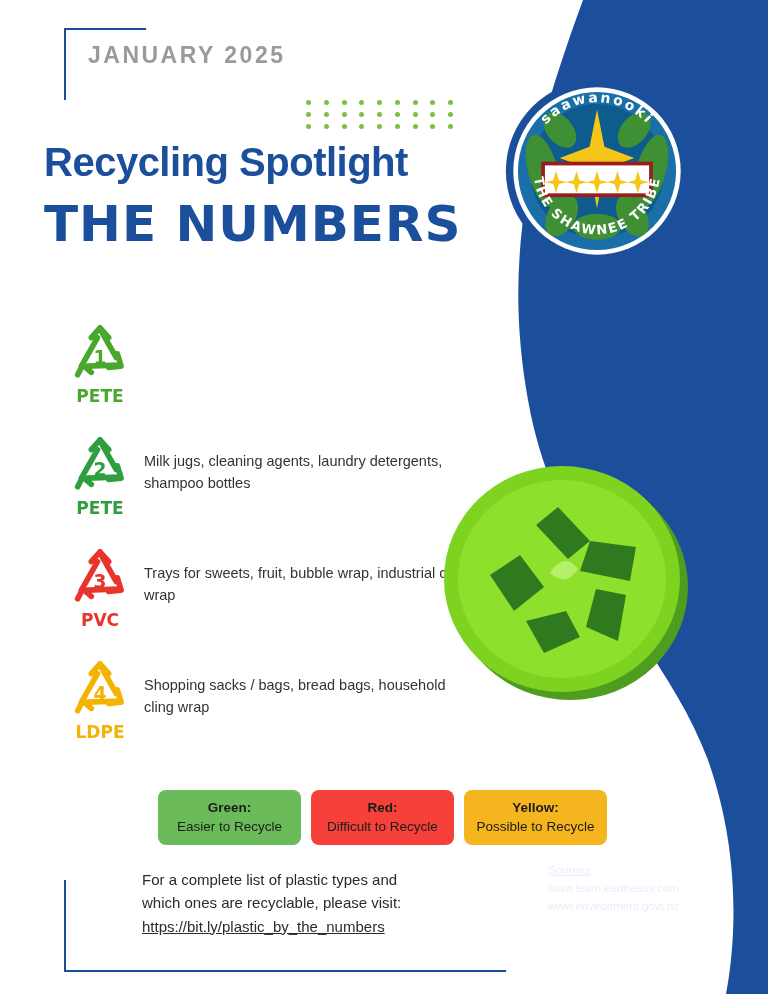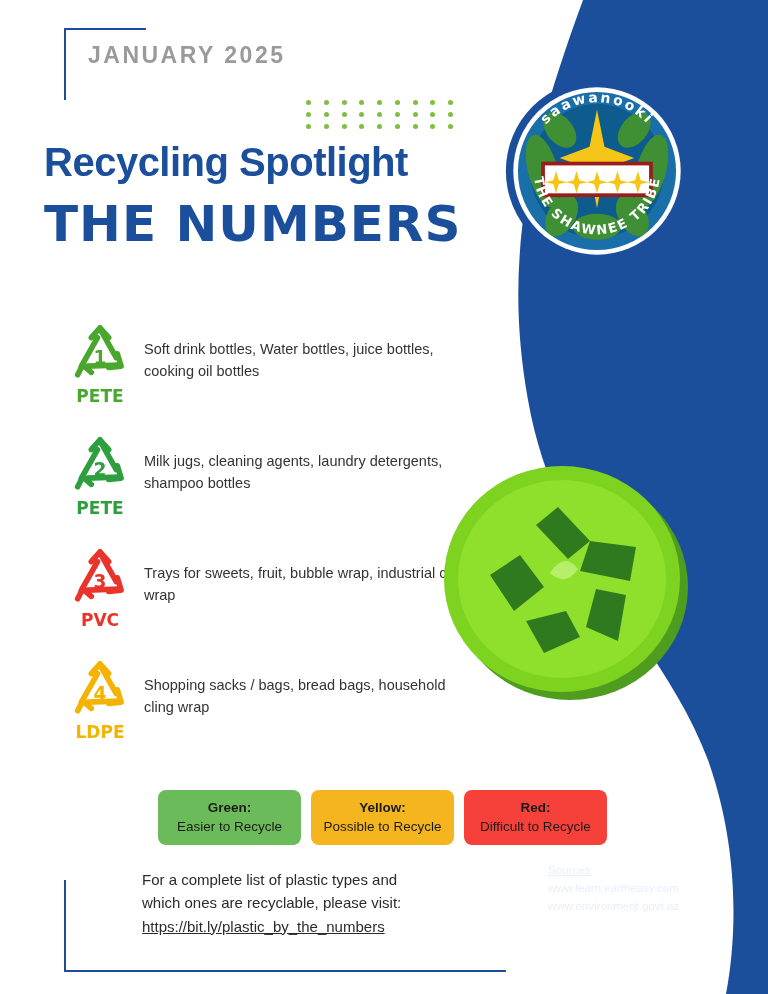--- a/index.html
+++ b/index.html
@@ -328,21 +328,20 @@
             <path d="M50 6 L76 52"></path>
             <path d="M78 46 L84 66 L64 68"></path>
             <path d="M82 64 L30 66"></path>
             <path d="M36 76 L22 64 L14 80"></path>
             <path d="M20 66 L46 20"></path>
           </g>
           <text x="50" y="62" text-anchor="middle" font-family="'DejaVu Sans', sans-serif" font-size="30" font-weight="bold" fill="#4aa72e">1</text>
         </svg>
         <div class="badge-label" style="color:#4aa72e">PETE</div>
       </div>
-      <div class="desc">Soft drink bottles, Water bottles, juice bottles, cooking oil bottles</div>
     </div>
 
     <div class="plastic-row">
       <div class="badge">
         <svg viewBox="0 0 100 96" width="62" height="60">
           <g fill="none" stroke="#2f9e3f" stroke-width="9" stroke-linecap="round" stroke-linejoin="round">
             <path d="M36 20 L50 4 L64 20"></path>
             <path d="M50 6 L76 52"></path>
             <path d="M78 46 L84 66 L64 68"></path>
             <path d="M82 64 L30 66"></path>
@@ -426,27 +425,27 @@
         <textPath href="#arcBottom" startOffset="50%" text-anchor="middle">Let's use it again</textPath>
       </text>
     </svg>
   </div>
 
   <div class="legend">
     <div class="legend-item" style="background:#6cbb5a">
       <b>Green:</b>
       <span>Easier to Recycle</span>
     </div>
+    <div class="legend-item" style="background:#f6403a">
+      <b>Red:</b>
+      <span>Difficult to Recycle</span>
+    </div>
     <div class="legend-item" style="background:#f5b51f">
       <b>Yellow:</b>
       <span>Possible to Recycle</span>
-    </div>
-    <div class="legend-item" style="background:#f6403a">
-      <b>Red:</b>
-      <span>Difficult to Recycle</span>
     </div>
   </div>
 
   <div class="footer-note">
     <div>For a complete list of plastic types and</div>
     <div>which ones are recyclable, please visit:</div>
     <a href="#">https://bit.ly/plastic_by_the_numbers</a>
   </div>
 
   <div class="sources">

